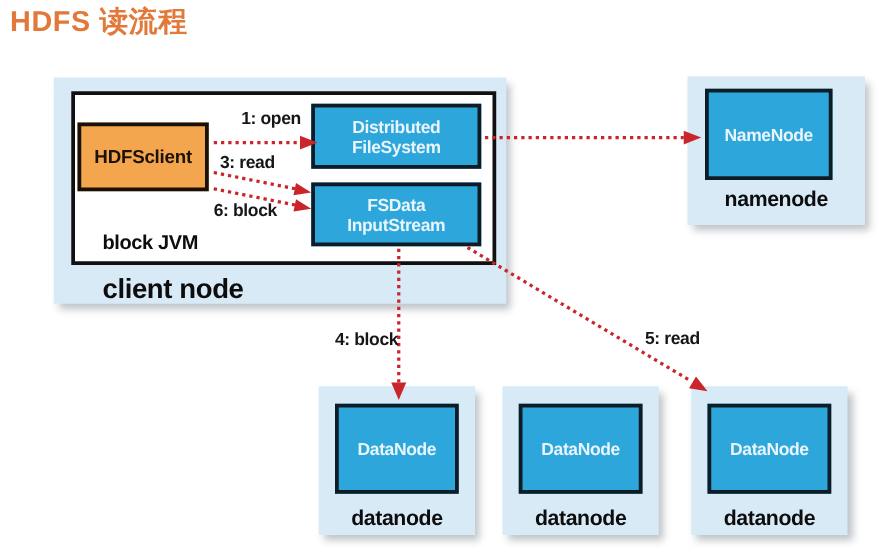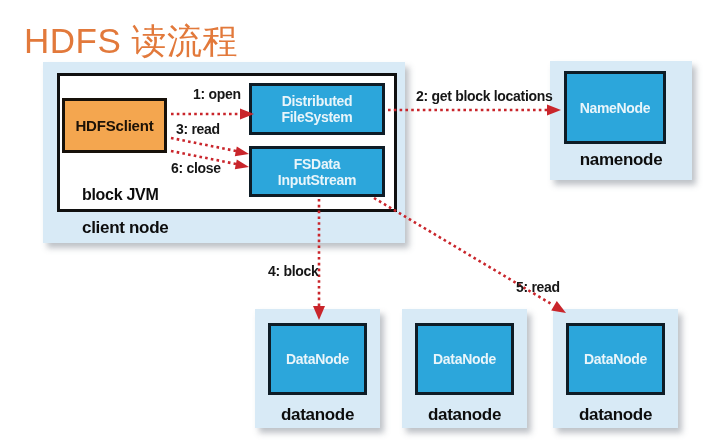--- a/index.html
+++ b/index.html
@@ -1,22 +1,22 @@
 <!DOCTYPE html>
 <html><head>
 <meta charset="utf-8">
 <style>
   html,body{margin:0;padding:0;background:#ffffff;}
   .stage{
     position:relative;width:703px;height:446px;background:#ffffff;
     font-family:"Liberation Sans",sans-serif;overflow:hidden;
   }
   .page-title{
-    position:absolute;left:8px;top:2px;margin:16px;
-    font-size:35px;font-weight:400;color:#e2793b;letter-spacing:.5px;
+    position:absolute;left:8px;top:2px;margin:0;
+    font-size:23px;font-weight:700;color:#e2793b;letter-spacing:.5px;
   }
   .abs{position:absolute;box-sizing:border-box;}
   
   .container-blue{
     background:#d8eaf6;
     box-shadow:4px 5px 6px rgba(110,120,130,.45);
   }
   .client-node{left:43px;top:62px;width:362px;height:181px;}
   .client-jvm{
     left:57px;top:73px;width:340px;height:139px;
@@ -44,31 +44,31 @@
   .dn1b{left:268px;} .dn2b{left:415px;} .dn3b{left:566px;}
   .dn-caption{top:405px;width:125px;}
   .dc1{left:255px;} .dc2{left:402px;} .dc3{left:553px;}
   .caption{
     text-align:center;font-weight:bold;color:#0d0d0d;font-size:17px;letter-spacing:-.3px;
   }
   .corner-caption{
     font-weight:bold;color:#0d0d0d;letter-spacing:-.3px;white-space:nowrap;
   }
   .jvm-caption{left:82px;top:186px;font-size:16px;}
-  .cnode-caption{left:82px;top:218px;font-size:17px;}
+  .cnode-caption{left:82px;top:218px;font-size:22px;}
   .arrow-layer{position:absolute;left:0;top:0;width:703px;height:446px;pointer-events:none;}
   .arrow-label{
     position:absolute;font-weight:bold;font-size:14px;color:#161616;
     letter-spacing:-.3px;white-space:nowrap;
   }
   .lbl-1{left:193px;top:86px;}
   .lbl-2{left:416px;top:88px;}
   .lbl-3{left:176px;top:121px;}
   .lbl-4{left:268px;top:263px;}
-  .lbl-5{left:516px;top:262px;margin-top:17px;}
+  .lbl-5{left:516px;top:262px;}
   .lbl-6{left:171px;top:160px;}
 </style>
 </head>
 <body>
 
 <div class="stage">
 
   <h1 class="page-title">HDFS 读流程</h1>
 
   <div class="abs container-blue client-node"></div>
@@ -137,19 +137,18 @@
       <line x1="319" y1="199" x2="319" y2="306"></line>
       <polygon points="313,306 325,306 319,320" fill="#c9252b" stroke="none"></polygon>
     </g>
     <g>
       <line x1="374" y1="198" x2="553" y2="305"></line>
       <polygon points="566,313 551.2,310.5 556.8,301.1" fill="#c9252b" stroke="none"></polygon>
     </g>
   </svg>
 
   <span class="arrow-label lbl-1">1: open</span>
-  <span class="arrow-label lbl-2">2: get block locations</span>
   <span class="arrow-label lbl-3">3: read</span>
   <span class="arrow-label lbl-4">4: block</span>
   <span class="arrow-label lbl-5">5: read</span>
-  <span class="arrow-label lbl-6">6: close</span>
+  <span class="arrow-label lbl-6">6: block</span>
 
 </div>
 
 </body></html>

